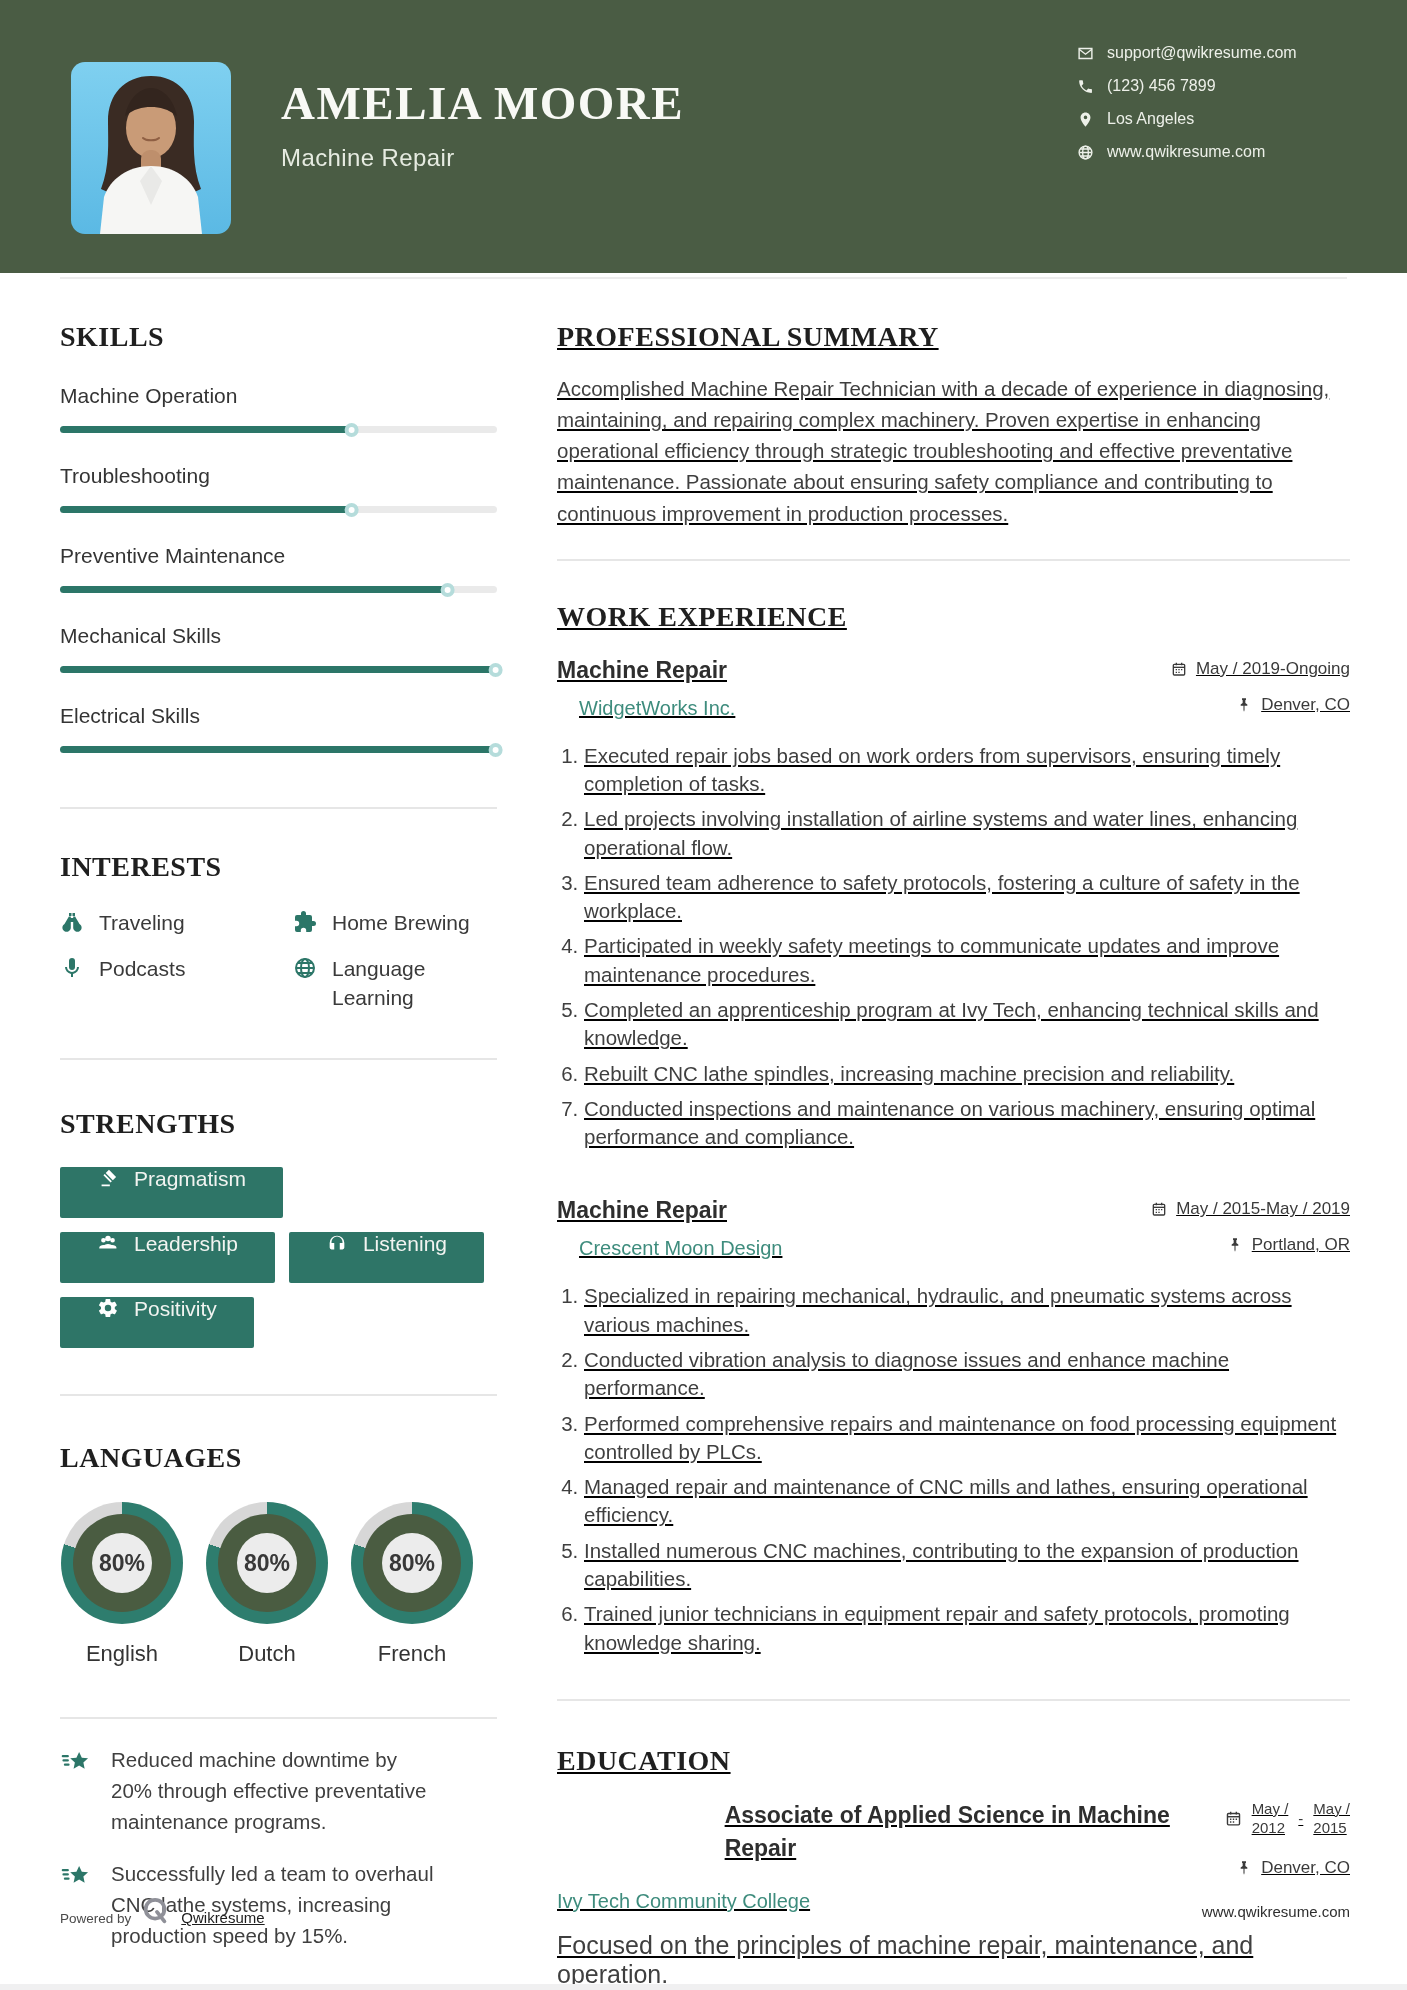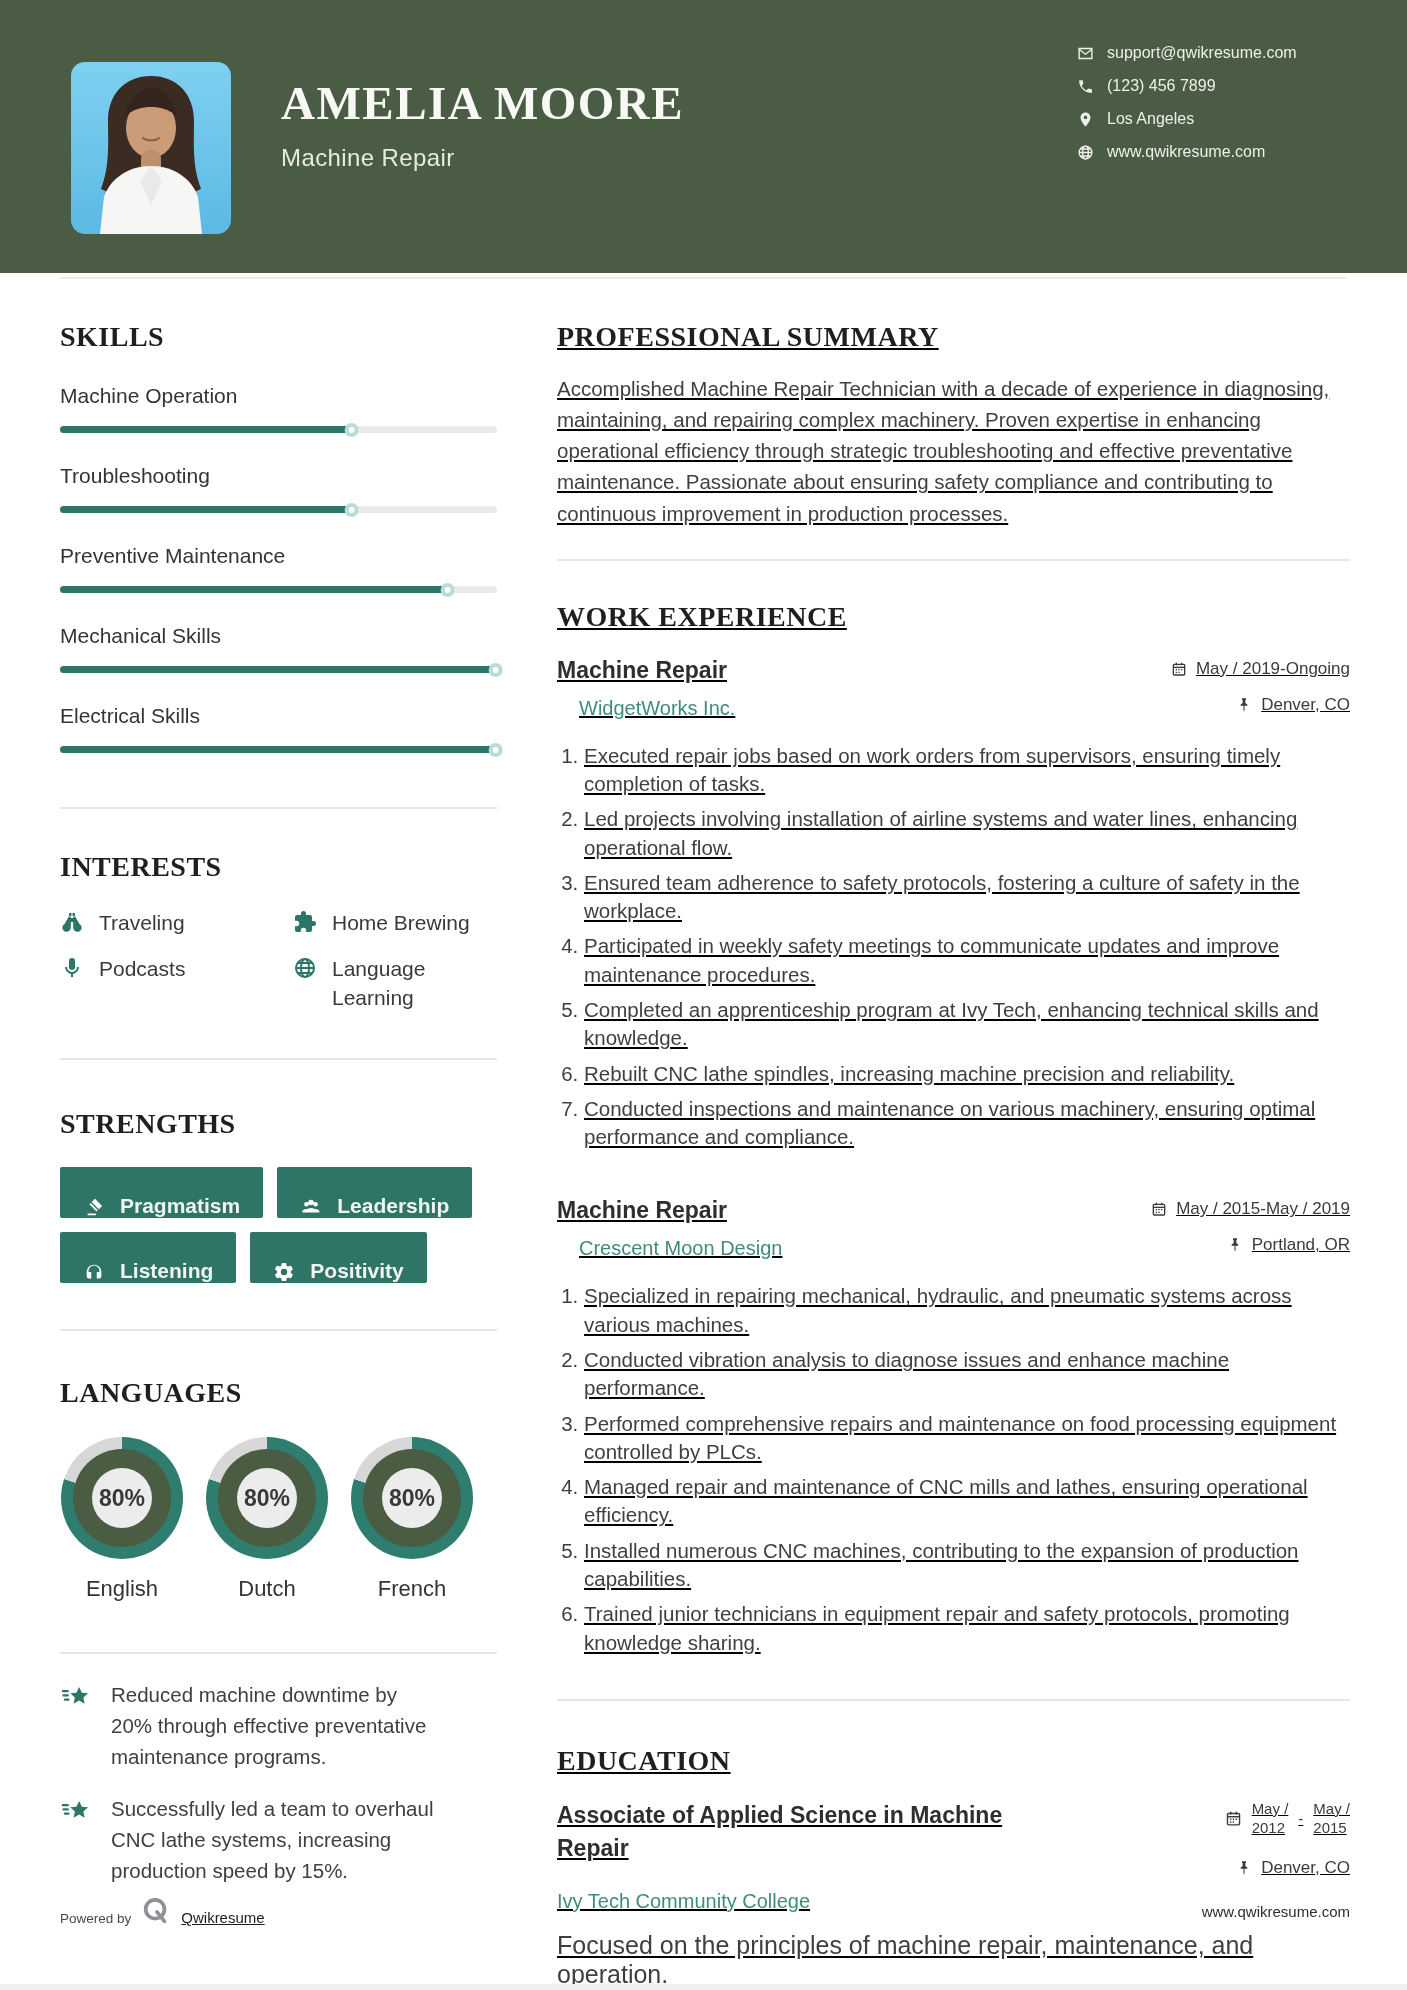--- a/index.html
+++ b/index.html
@@ -41,22 +41,22 @@
   .interests .rule{margin-top:54px;}
   .interests .sec-head{margin-top:42px;}
   .int-grid{margin-top:26px;display:grid;grid-template-columns:233px 1fr;row-gap:18px;}
   .int-item{display:flex;gap:15px;align-items:flex-start;font-size:21px;color:#3A3A3A;line-height:1.35;}
   .int-item svg{width:24px;height:24px;color:var(--teal);flex:0 0 auto;margin-top:1px;}
 
   
   .strengths .rule{margin-top:46px;}
   .strengths .sec-head{margin-top:48px;}
   .chips{margin-top:27px;display:flex;flex-wrap:wrap;gap:14px;width:440px;}
-  .chip{display:inline-flex;align-items:flex-end;gap:15px;height:51px;padding:0 23px;background:var(--chip);
-    color:#F2F4F1;font-size:21px;border-radius:2px;font-weight:bold;}
+  .chip{display:inline-flex;align-items:flex-start;gap:15px;height:51px;padding:0 37px;background:var(--chip);
+    color:#F2F4F1;font-size:21px;border-radius:2px;}
   .chip svg{width:22px;height:22px;color:#fff;}
 
   
   .languages .rule{margin-top:46px;}
   .languages .sec-head{margin-top:46px;}
   .donuts{margin-top:28px;width:414px;display:flex;justify-content:space-between;}
   .donut-wrap{display:flex;flex-direction:column;align-items:center;width:124px;}
   .donut{position:relative;width:122px;height:122px;border-radius:50%;background:var(--donut-gray);}
   .donut .olive{position:absolute;inset:12px;border-radius:50%;background:var(--donut-olive);}
   .donut .center{position:absolute;inset:31px;border-radius:50%;background:var(--donut-center);
@@ -84,21 +84,21 @@
   .job-company{margin-top:13px;font-size:20px;color:var(--teal-link);margin-left:22px;}
   .job-meta{text-align:right;flex:0 0 auto;padding-top:2px;}
   .meta-row{display:flex;justify-content:flex-end;align-items:center;gap:9px;font-size:17px;color:var(--meta);}
   .meta-row + .meta-row{margin-top:16px;}
   .meta-row svg{width:16px;height:16px;color:#3a3a3a;}
   ol.bullets{margin-top:22px;padding-left:27px;}
   ol.bullets li{font-size:20.5px;line-height:1.38;color:var(--text);margin-top:7px;}
   .work .rule{margin-top:42px;}
 
   .education .sec-head{margin-top:44px;}
-  .edu-head{display:flex;justify-content:space-between;align-items:flex-start;margin-top:22px;}
+  .edu-head{display:flex;justify-content:flex-end;align-items:flex-start;margin-top:22px;margin-left:25px;}
   .degree{font-size:23px;font-weight:700;color:#2E2E2E;max-width:500px;line-height:1.45;}
   .edu-meta{flex:0 0 auto;}
   .edu-dates{display:flex;align-items:center;gap:10px;font-size:15px;color:var(--meta);}
   .date-stack{line-height:1.3;}
   .edu-loc{margin-top:20px;}
   .school{margin-top:12px;font-size:20px;color:var(--teal-link);}
   .edu-desc{margin-top:18px;font-size:25px;color:var(--text);}
 
   
   footer{position:absolute;left:60px;right:57px;top:1896px;display:flex;align-items:center;}

